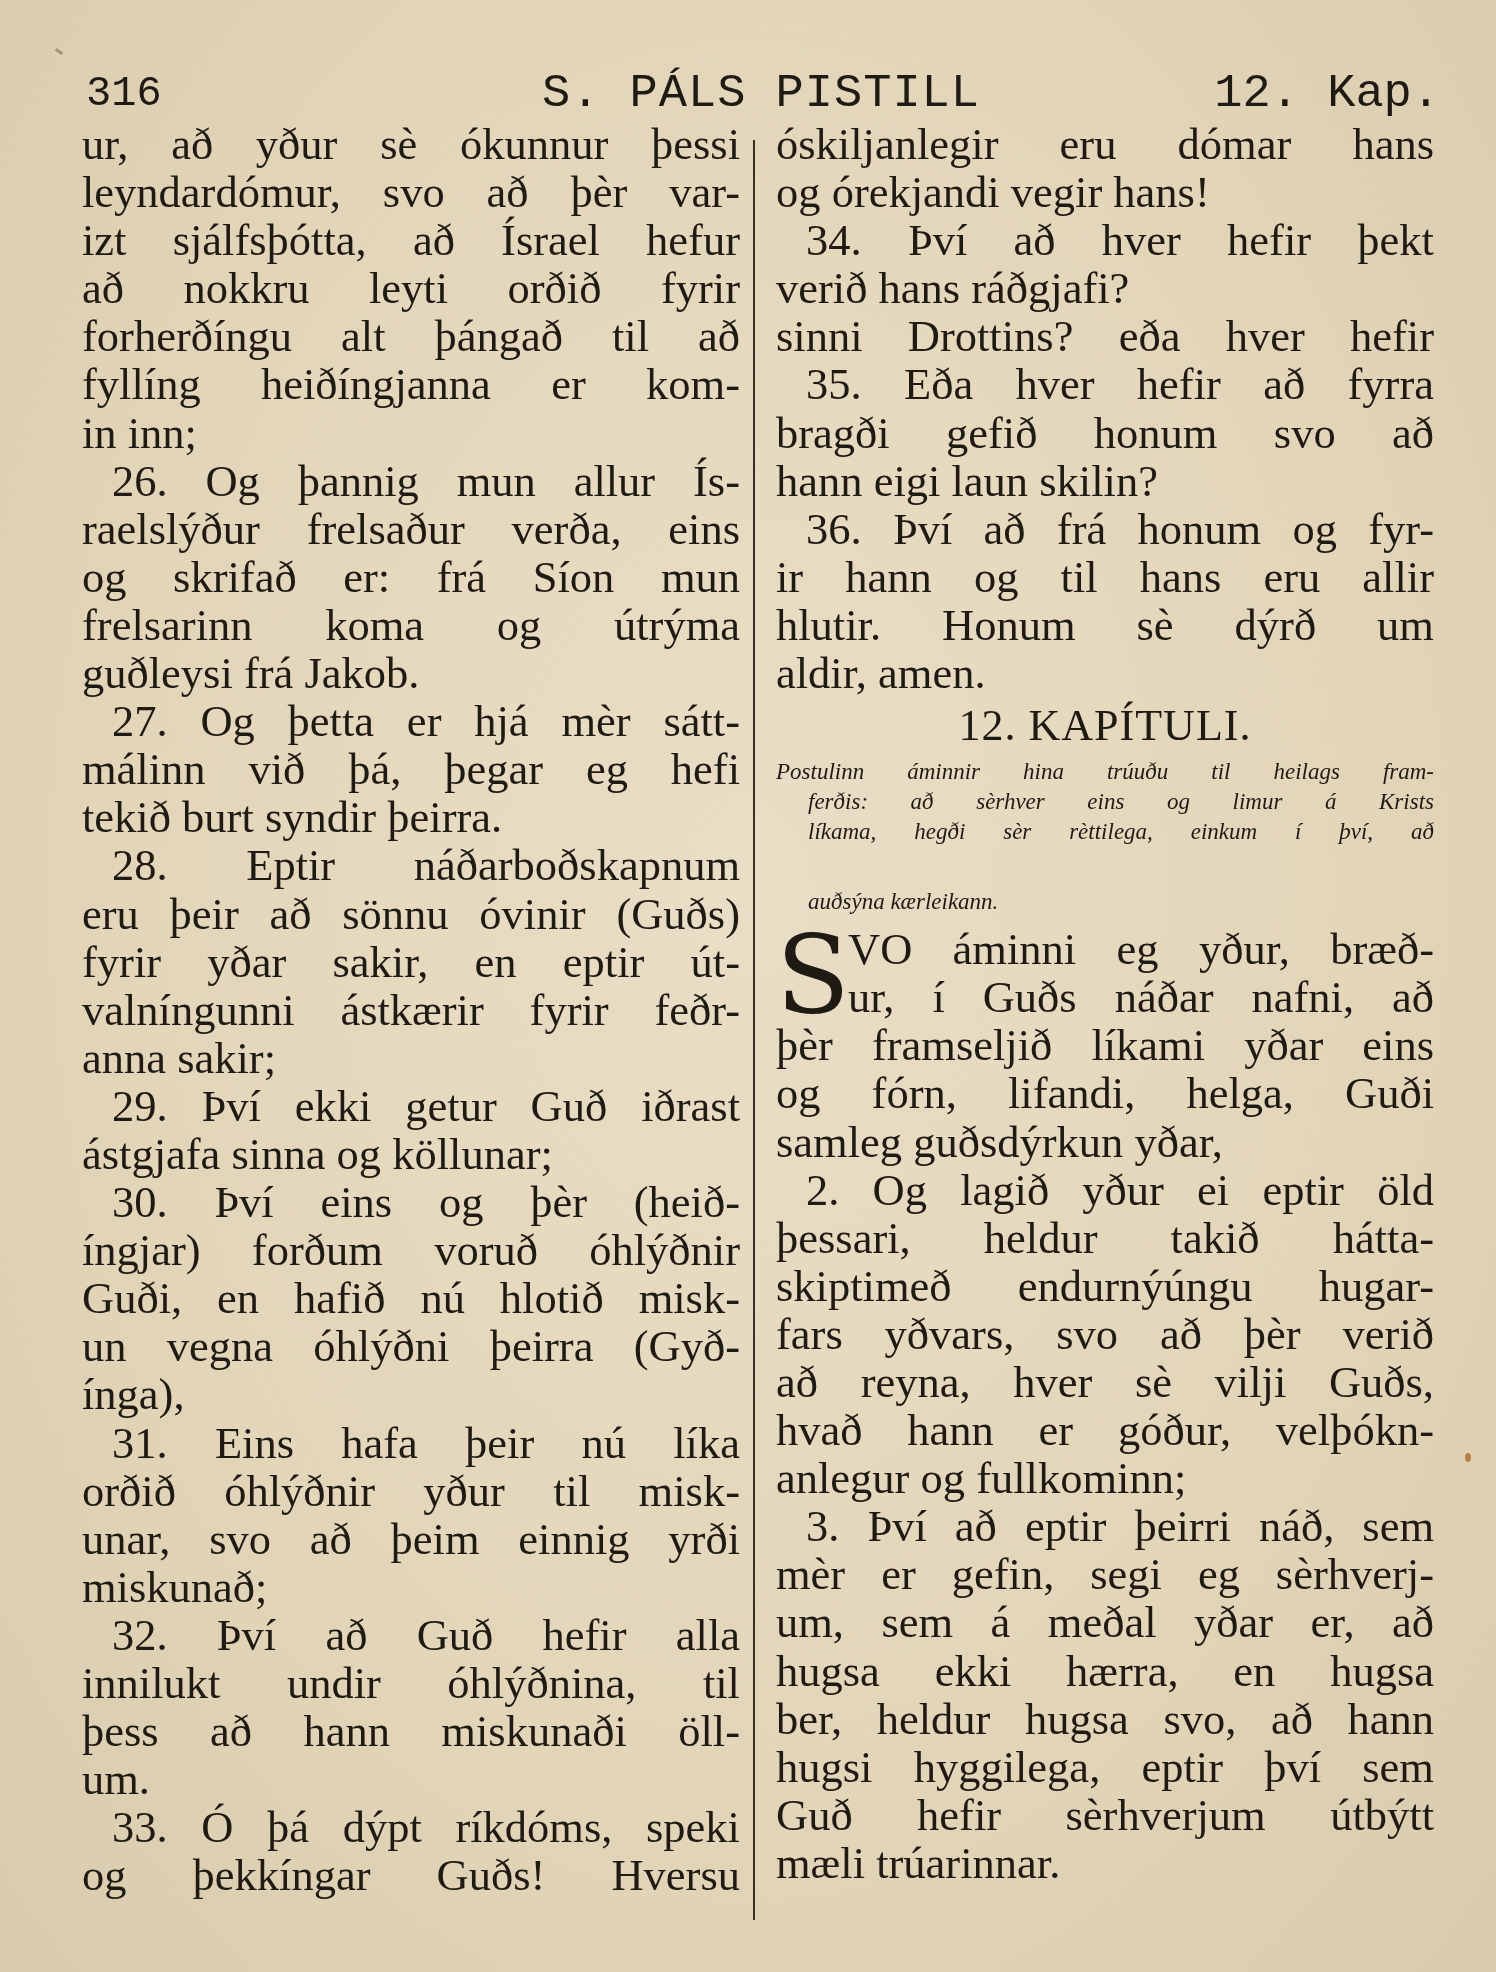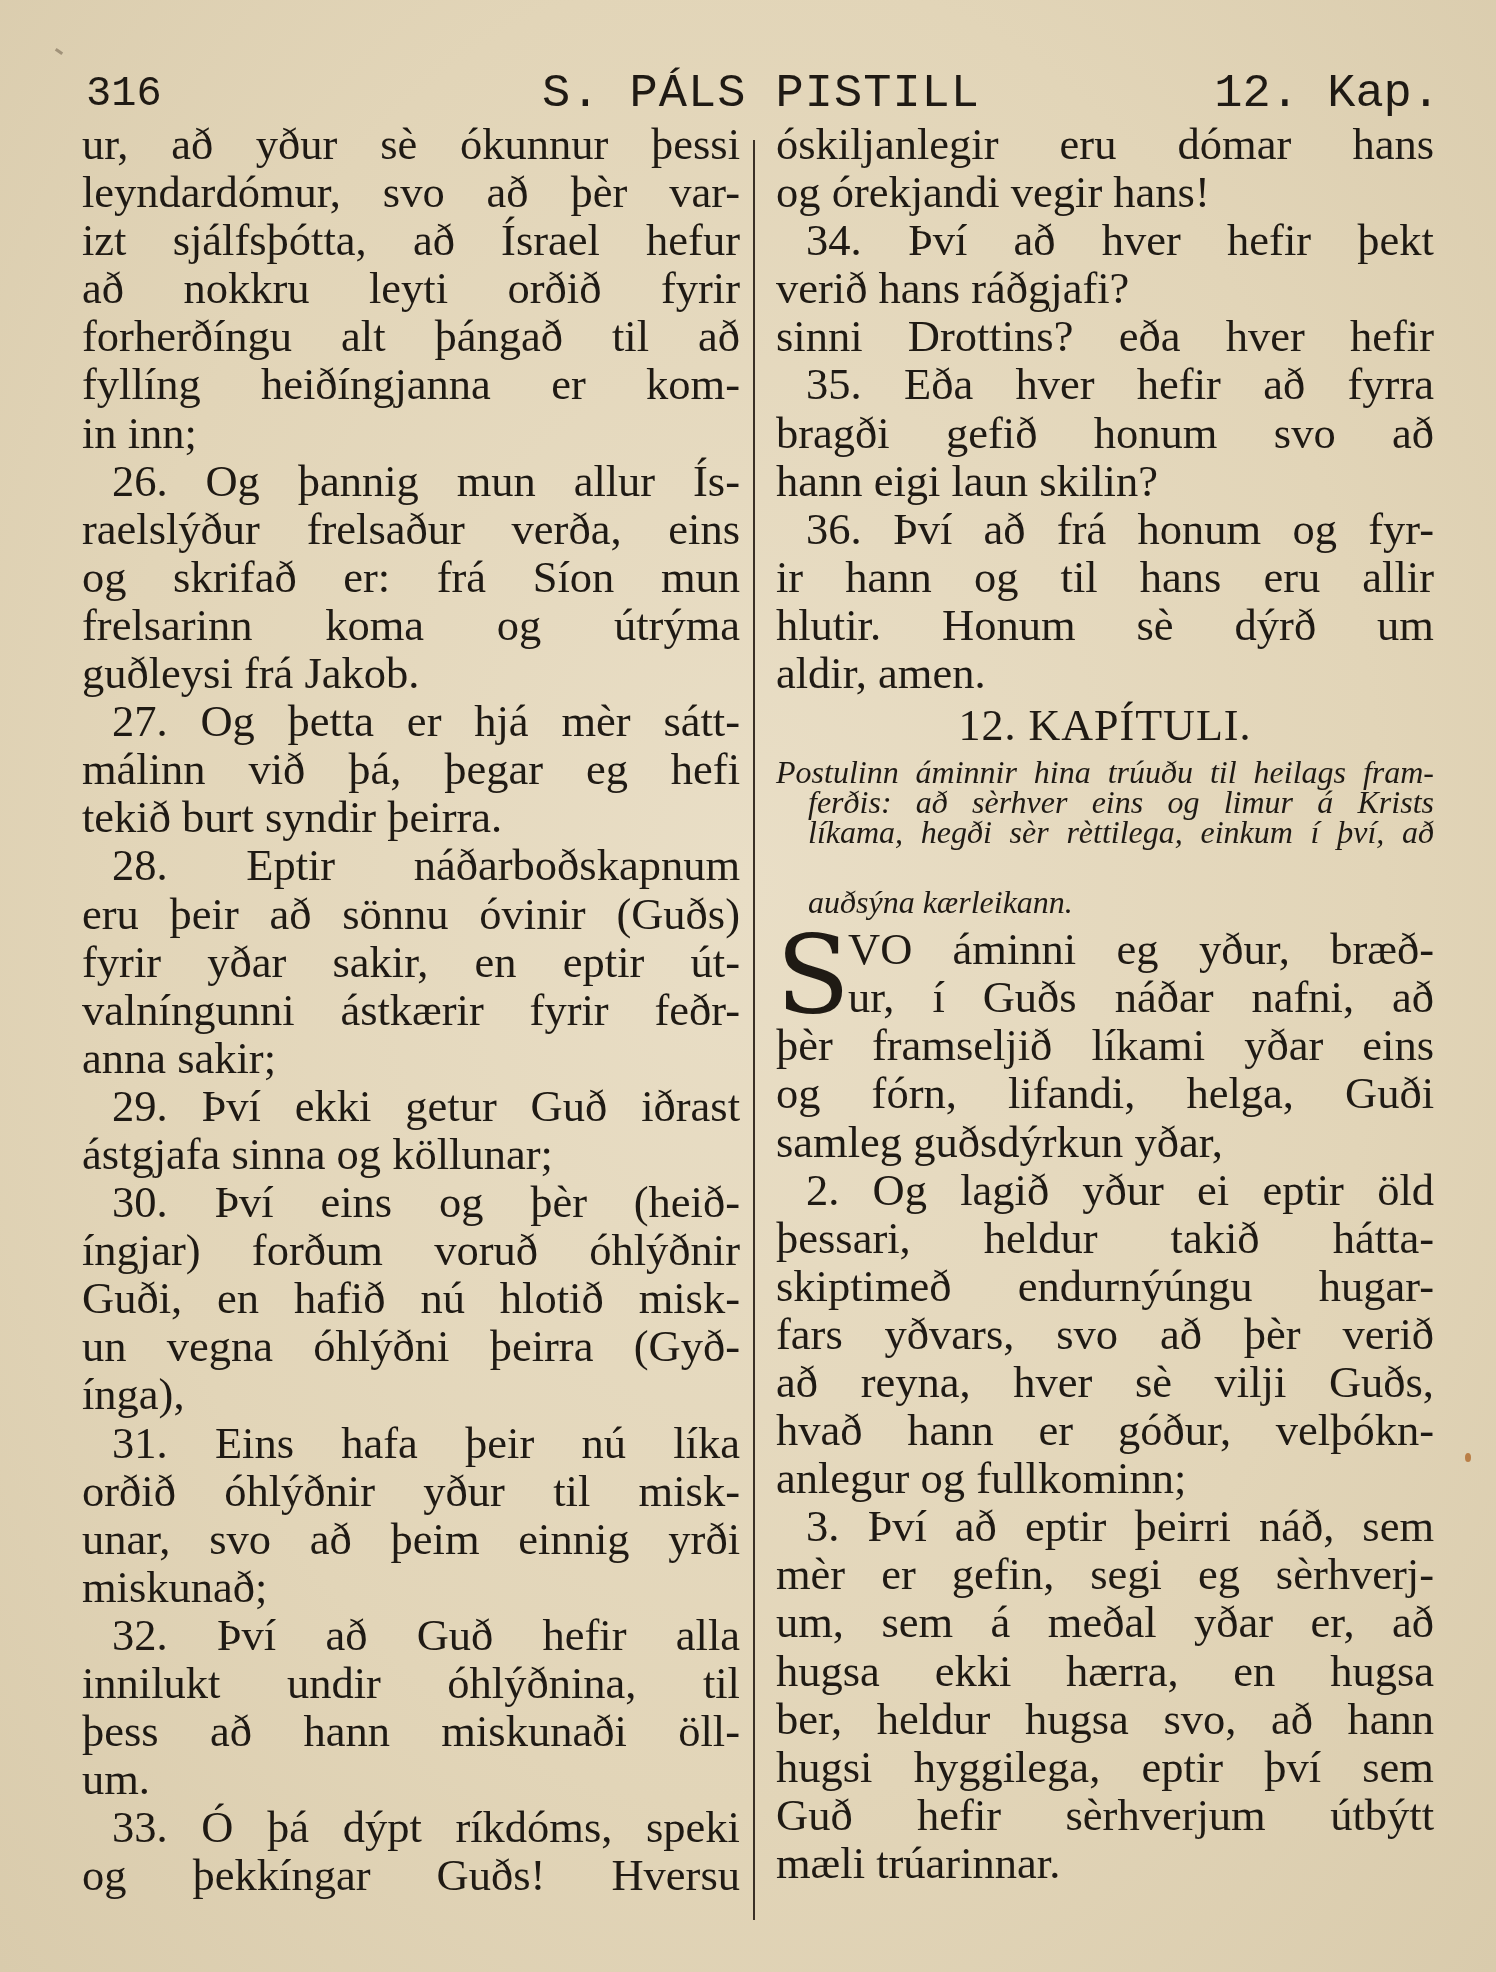--- a/index.html
+++ b/index.html
@@ -30,21 +30,21 @@
       position: absolute; left: 753px; top: 140px; width: 2px; height: 1780px;
       background: #3a3026;
     }
     .line { display: block; white-space: nowrap; text-align-last: justify; }
     .line.last { text-align-last: left; }
     .indent { padding-left: 30px; }
     .chapter-heading {
       text-align: center; font-size: 44px; line-height: 58px; letter-spacing: 1px;
     }
     .summary {
-      font-style: italic; font-size: 32px; line-height: 30px;
+      font-style: italic; font-size: 23px; line-height: 30px;
       padding: 2px 0 8px 0;
     }
     .summary .line { text-align-last: justify; }
     .summary .line.last { text-align-last: left; margin-top: 40px; }
     .summary .hang { padding-left: 32px; }
     .dropcap-block { position: relative; }
     .dropcap {
       position: absolute; left: 0; top: 2px;
       font-size: 108px; line-height: 96px; font-family: "DejaVu Serif", serif;
     }

